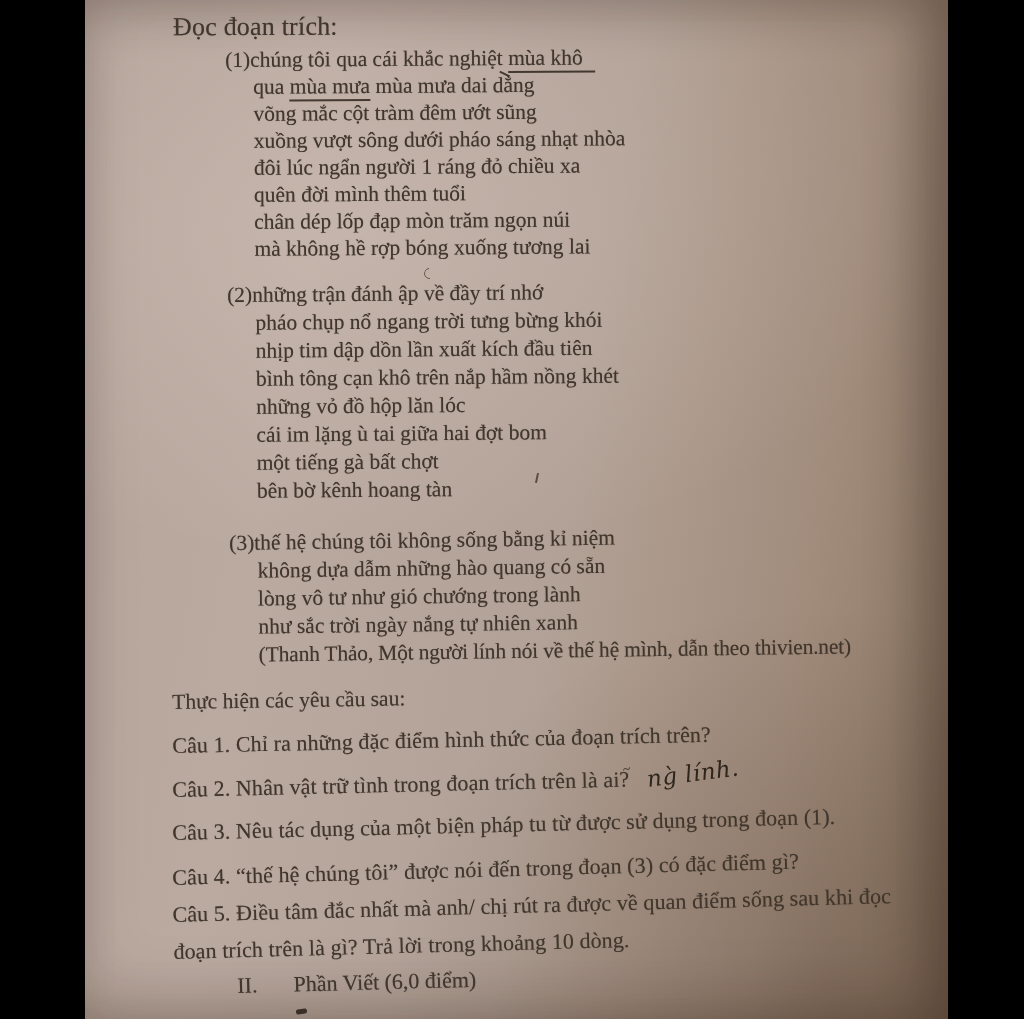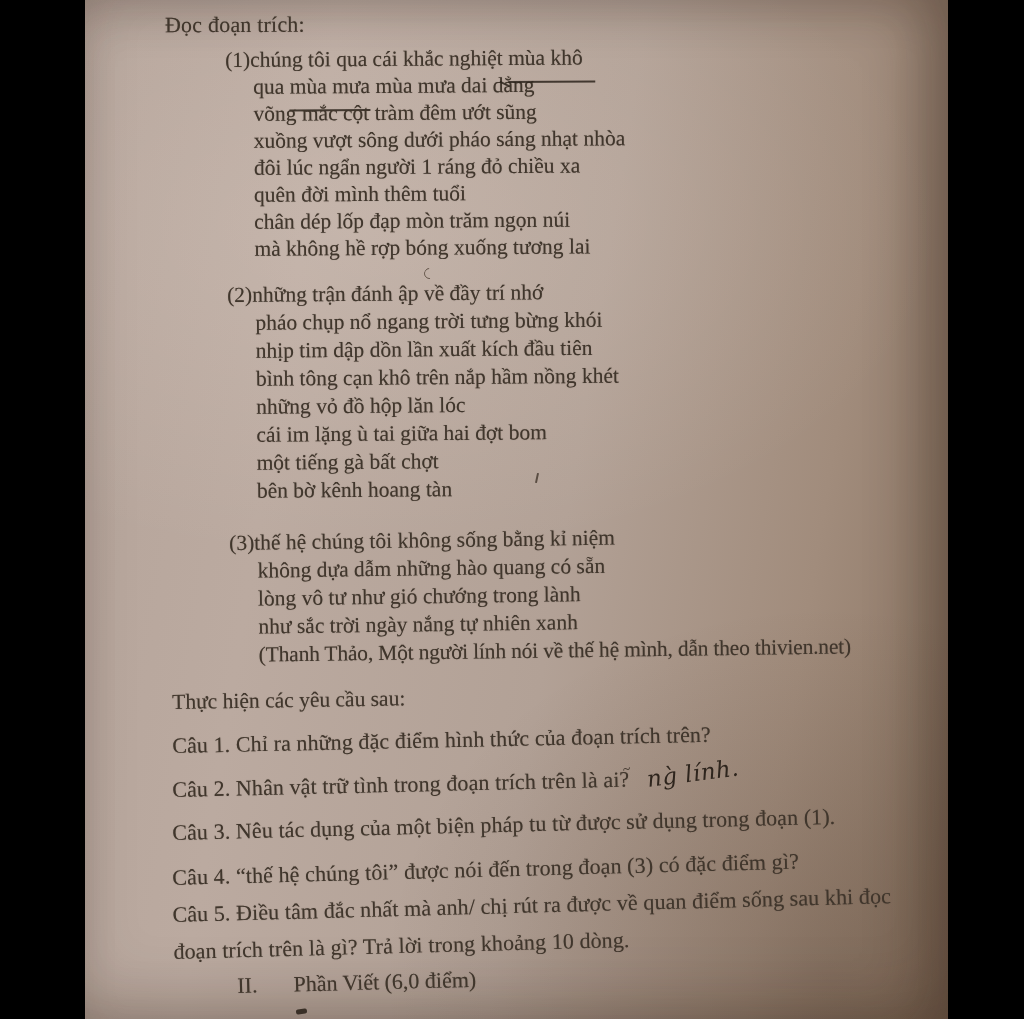--- a/index.html
+++ b/index.html
@@ -8,29 +8,29 @@
   .paper{position:absolute;left:85px;top:0;width:863px;height:1019px;
     background:
       radial-gradient(900px 520px at 32% 22%, rgba(255,243,235,0.16), rgba(255,243,235,0) 65%),
       radial-gradient(740px 620px at 86% 96%, rgba(45,28,16,0.20), rgba(45,28,16,0) 60%),
       linear-gradient(99deg,#b5a49a 0%,#bbaaa0 25%,#b2a196 55%,#a18c7c 80%,#8e7866 96%,#897261 100%);
     box-shadow: inset -28px 0 55px rgba(35,22,12,0.28),
                 inset 0 -30px 60px rgba(35,22,12,0.10),
                 inset 0 18px 40px rgba(35,22,12,0.06);
     color:#40362c;
     text-shadow:0 0 0.8px rgba(64,54,44,0.5);}
-  .hdr{position:absolute;left:80px;top:12px;font-size:22px;letter-spacing:0.2px;transform:rotate(-0.2deg);}
+  .hdr{position:absolute;left:88px;top:12px;font-size:26px;letter-spacing:0.2px;transform:rotate(-0.2deg);}
   .stanza{position:absolute;padding-left:28px;font-size:21.5px;transform-origin:left top;}
   .s1{left:140px;top:47px;line-height:27px;transform:rotate(-0.4deg);}
   .s2{left:142px;top:281px;line-height:28px;transform:rotate(-0.5deg);}
   .s3{left:144px;top:529px;line-height:28px;transform:rotate(-0.8deg);}
   .pline{white-space:nowrap;}
   .pline.first{margin-left:-28px;}
   .attr{font-size:21.5px;letter-spacing:-0.2px;}
-  .ul{border-bottom:2px solid rgba(45,36,28,0.85);padding-bottom:11px;}
+  .ul{border-bottom:2px solid rgba(45,36,28,0.85);padding-bottom:1px;}
   .ul-kho{position:relative;padding-right:12px;}
   .ul-kho::before{content:'';position:absolute;left:-9px;bottom:-4px;width:11px;height:2px;
       background:rgba(45,36,28,0.85);transform:rotate(26deg);}
   .instr{position:absolute;left:87px;top:690px;font-size:21.5px;transform:rotate(-0.9deg);transform-origin:left top;}
   .q{position:absolute;left:87px;font-size:22px;letter-spacing:0.1px;white-space:nowrap;
      transform-origin:left top;}
   .q1{top:733px;transform:rotate(-1.2deg);}
   .q2{top:776px;transform:rotate(-1.3deg);}
   .q3{top:820px;transform:rotate(-1.4deg);}
   .q4{top:865px;transform:rotate(-1.5deg);}

